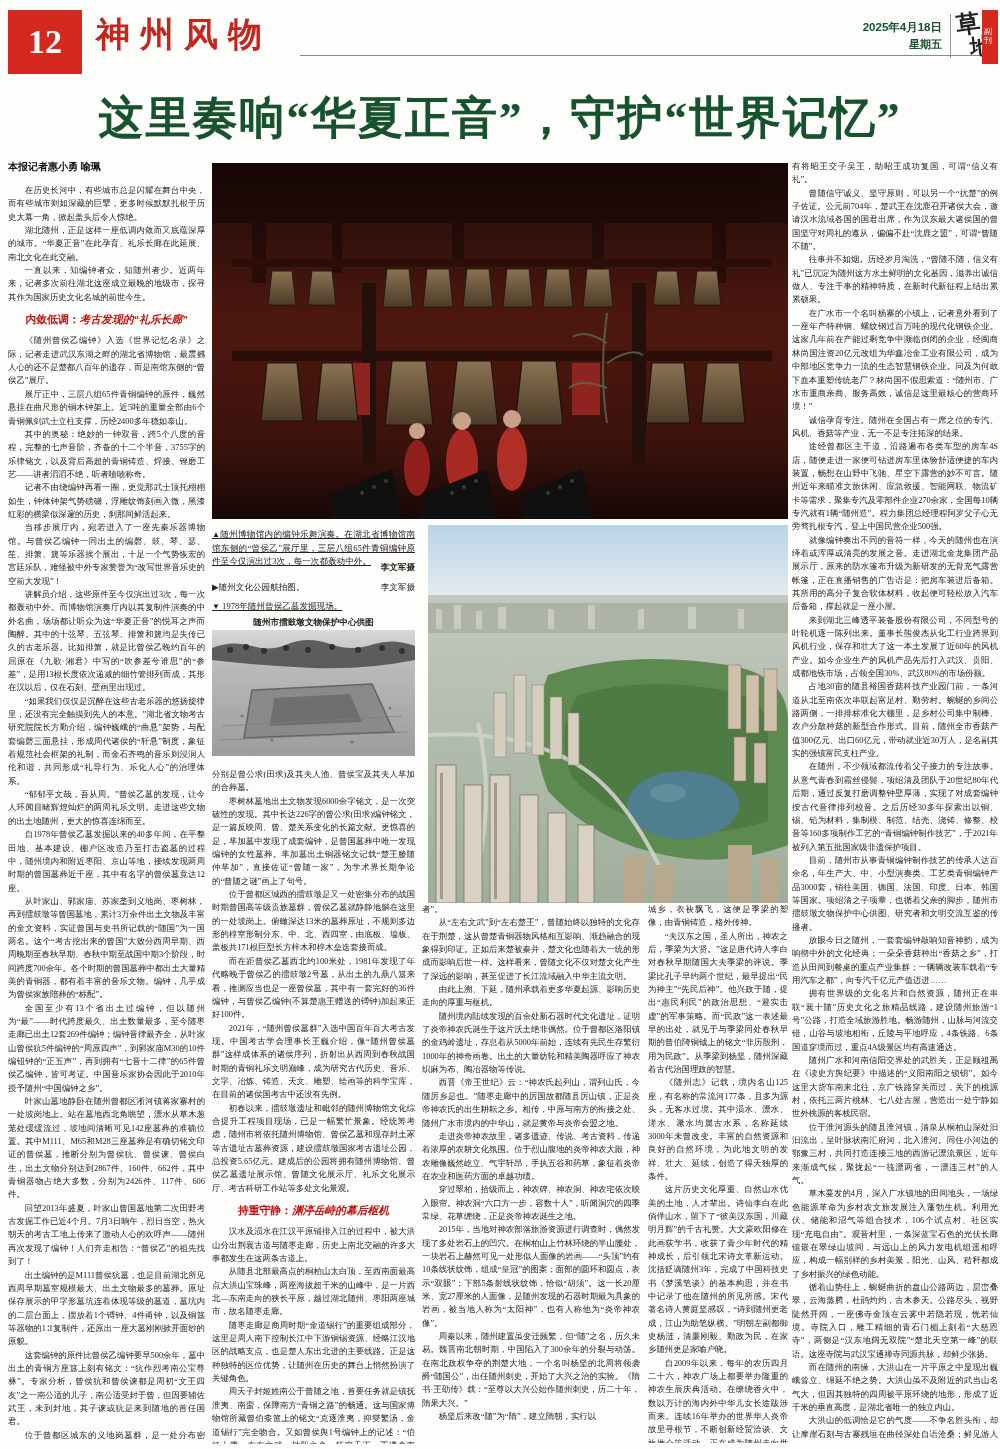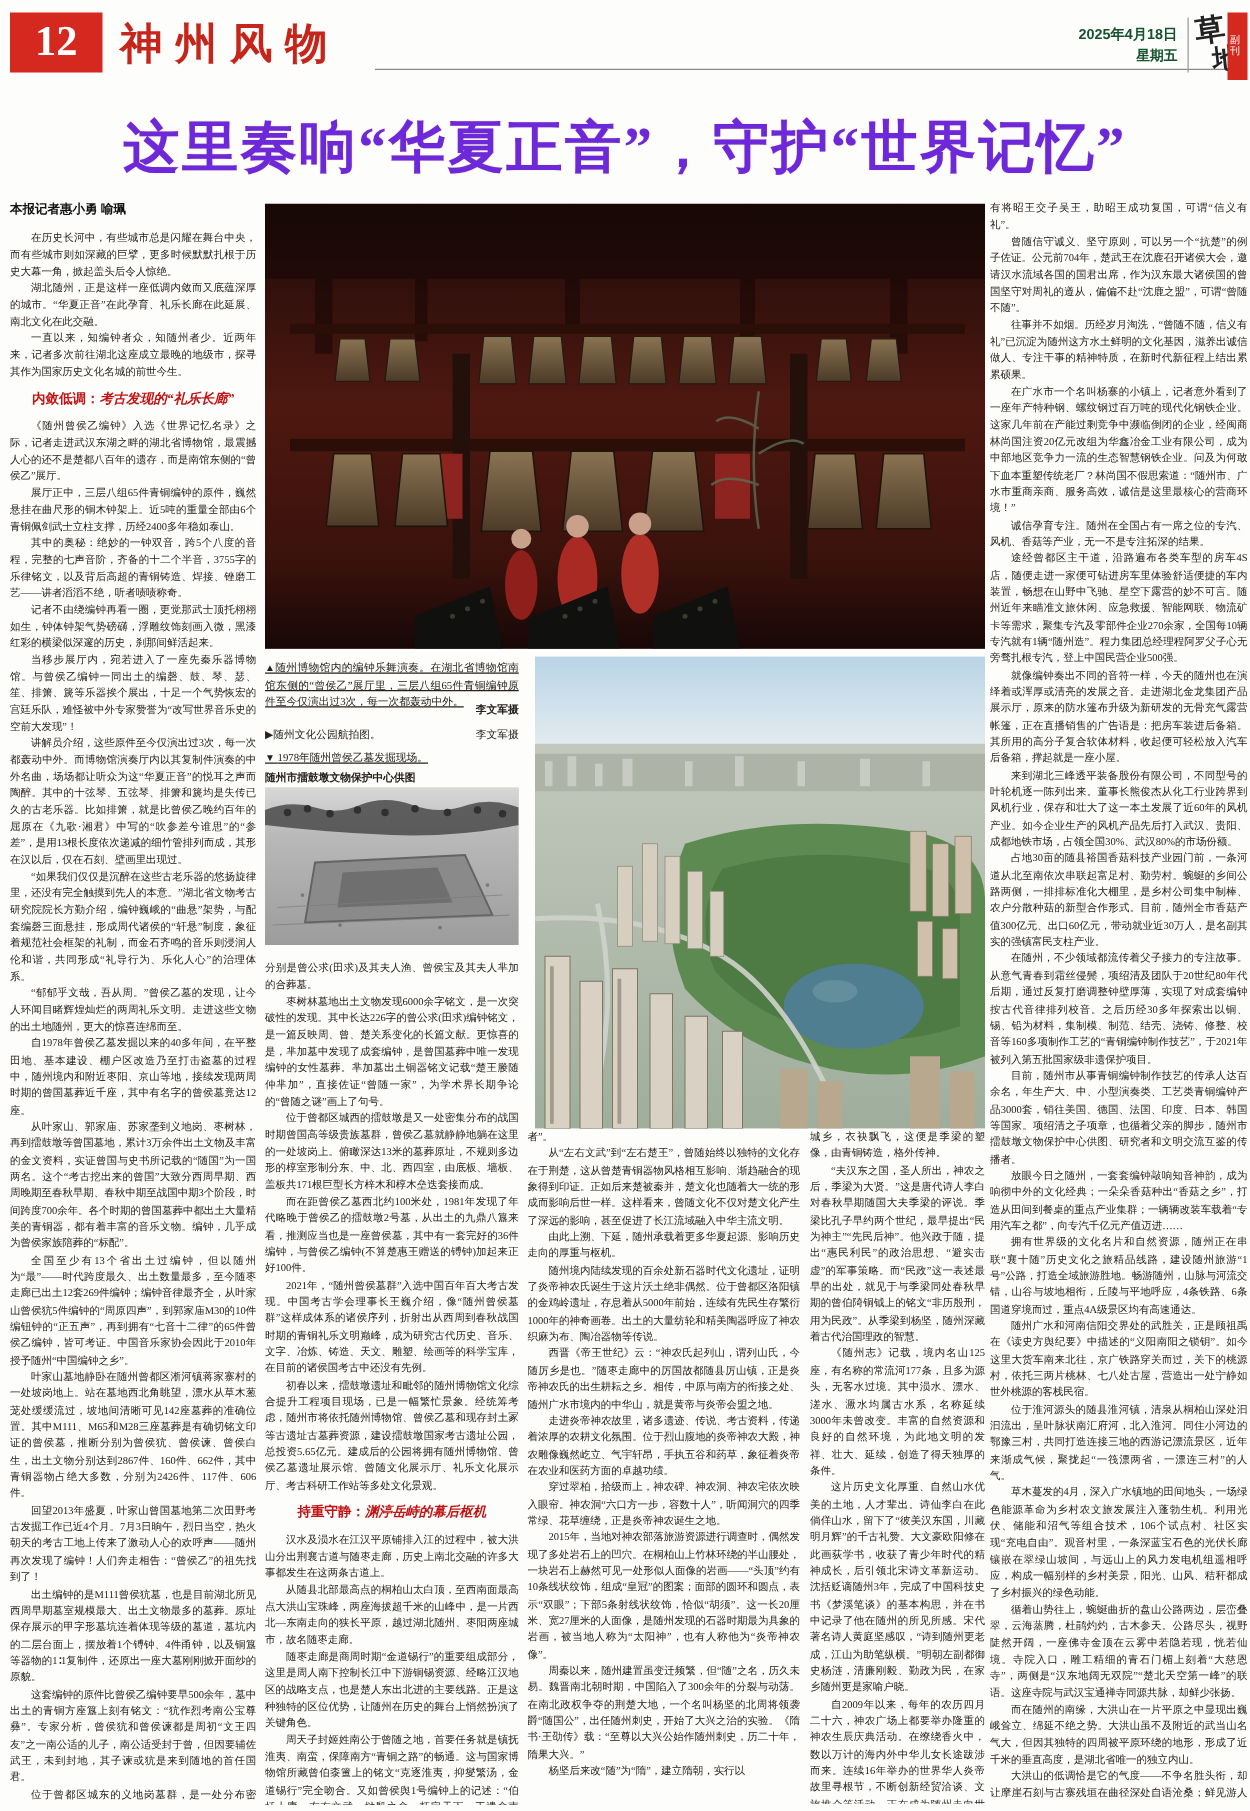--- a/index.html
+++ b/index.html
@@ -1,36 +1,36 @@
 <!DOCTYPE html>
 <html><head>
 <meta charset="utf-8">
 <style>
   html,body{margin:0;padding:0;background:#e9e7e2;}
   #page{position:relative;width:1000px;height:1449px;background:#fdfdfb;margin:0 auto;overflow:hidden;
         font-family:"Liberation Serif","DejaVu Serif",serif;color:#211d19;}
   
-  #pagenum-box{position:absolute;left:8px;top:10px;width:74px;height:48px;background:#d5281e;
+  #pagenum-box{position:absolute;left:8px;top:10px;width:74px;height:64px;background:#d5281e;
         color:#fff;display:flex;align-items:center;justify-content:center;}
   #pagenum-box .num{font-size:34px;font-weight:700;font-family:"Liberation Serif",serif;line-height:1;}
   #section-title{position:absolute;left:96px;top:12px;font-size:34px;font-weight:700;color:#c6251c;
         letter-spacing:10px;font-family:"Liberation Serif",serif;}
   #masthead-rule{position:absolute;left:300px;top:55px;width:692px;height:1px;background:#8a8a8a;}
   #date-block{position:absolute;left:820px;top:20px;width:122px;text-align:right;
         font-family:"Liberation Sans",sans-serif;color:#14532d;}
   #date-block .d1{font-size:11.5px;font-weight:700;}
   #date-block .d2{font-size:11px;font-weight:700;margin-top:2px;}
   #logo-divider{position:absolute;left:950px;top:14px;width:1px;height:44px;background:#9a9a9a;}
   #logo{position:absolute;left:956px;top:8px;width:42px;height:52px;font-family:"Liberation Serif",serif;}
   #logo .c1{position:absolute;left:0;top:0;font-size:24px;font-weight:700;transform:rotate(-8deg);color:#222;}
   #logo .c2{position:absolute;left:14px;top:24px;font-size:22px;font-weight:700;transform:rotate(-6deg);color:#222;}
   #logo .badge{position:absolute;left:26px;top:2px;background:#d5281e;color:#fff;font-size:8px;
         padding:18px 2px;line-height:1.1;font-family:"Liberation Sans",sans-serif;}
   
-  #headline{position:absolute;left:30px;top:88px;width:940px;text-align:center;color:#6d28d9;
+  #headline{position:absolute;left:30px;top:88px;width:940px;text-align:center;color:#14532d;
         font-size:45px;font-weight:700;letter-spacing:2px;font-family:"Liberation Serif",serif;
         text-shadow:0 0 1px rgba(150,90,60,.4);}
   
   .col{position:absolute;overflow:hidden;text-align:justify;font-size:8.4px;line-height:13.35px;color:#26211c;}
   .body-p{margin:0;text-indent:2em;}
   .body-p.cont{text-indent:0;}
   .subhead{color:#c21414;text-align:center;font-size:10.8px;margin:9px 0 8px;font-weight:700;}
   .subhead .h-label{font-family:Liberation Serif, serif;}
   .subhead .h-rest{font-style:italic;}
   #byline{position:absolute;left:8px;top:160px;width:197px;font-size:10px;font-weight:700;
@@ -44,21 +44,21 @@
   .photo{position:absolute;overflow:hidden;}
   #photo-main{left:212px;top:163px;width:576px;height:356px;background:#2a0f0c;}
   #photo-aerial{left:428px;top:525px;width:360px;height:378px;}
   #photo-bw{left:212px;top:630px;width:203px;height:126px;background:#cfcfcf;}
   
   #captions{position:absolute;left:212px;top:528px;width:203px;font-size:8.6px;line-height:13.5px;
         color:#26211c;text-align:justify;}
   .cap{margin:0 0 6px;text-decoration:underline;}
   .cap .mark{font-size:8px;}
   .cap-line{display:flex;justify-content:space-between;margin:0 0 6px;}
-  .attr-line{text-align:left;font-weight:700;font-family:"Liberation Sans",sans-serif;margin:-4px 0 6px;}
+  .attr-line{text-align:center;font-weight:700;font-family:"Liberation Sans",sans-serif;margin:-4px 0 6px;}
   .cap1-attr{text-align:right;margin:-13.5px 0 6px;}
 </style>
 </head>
 <body>
 
 <div id="page">
 
   <div id="pagenum-box">
     <span class="num">12</span>
   </div>

